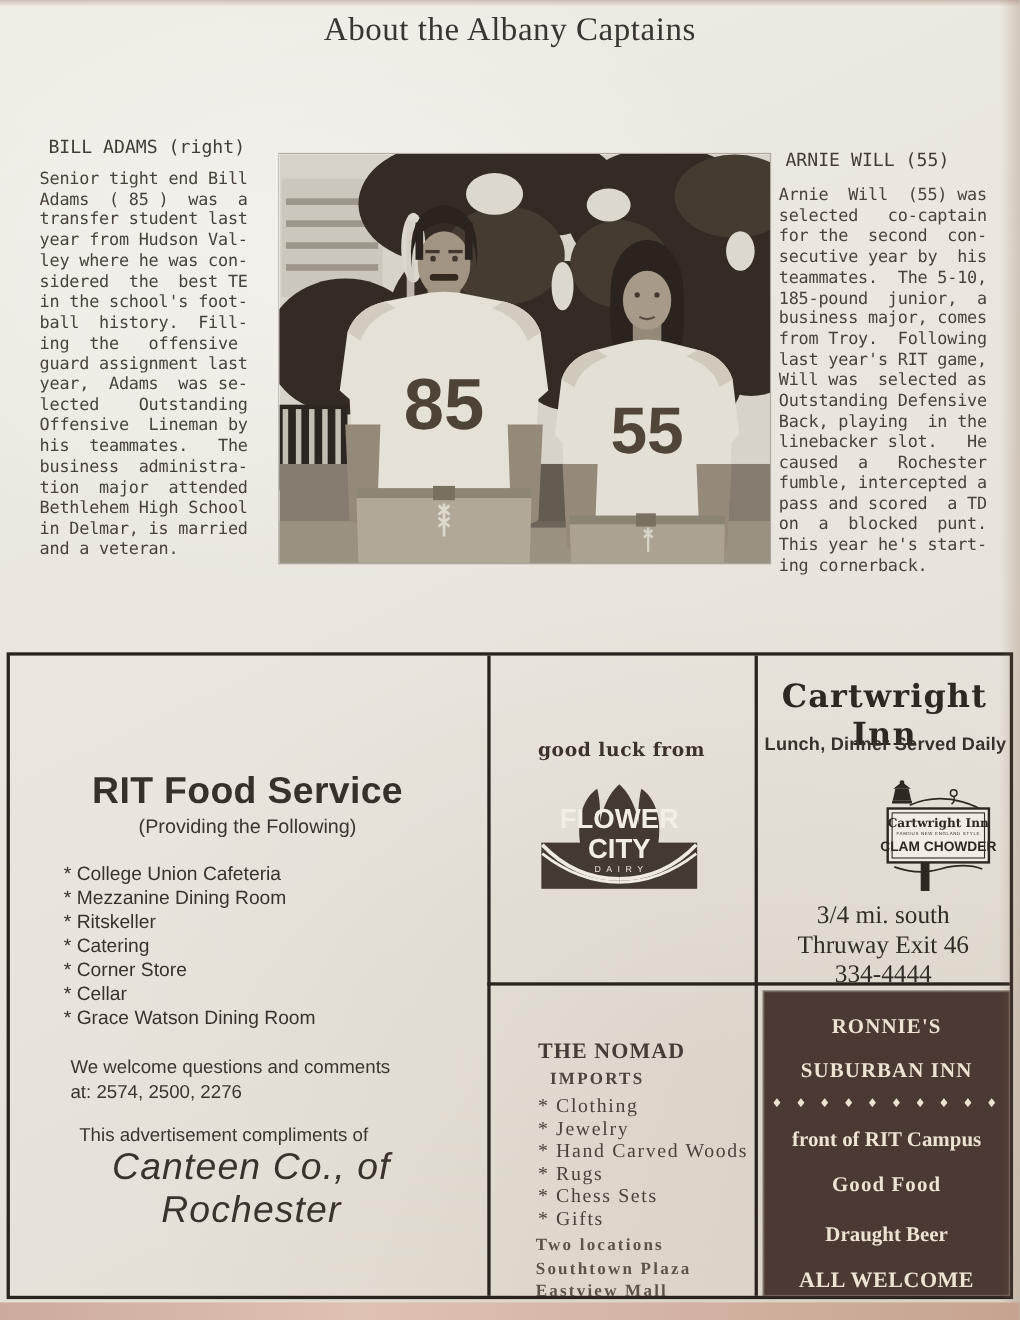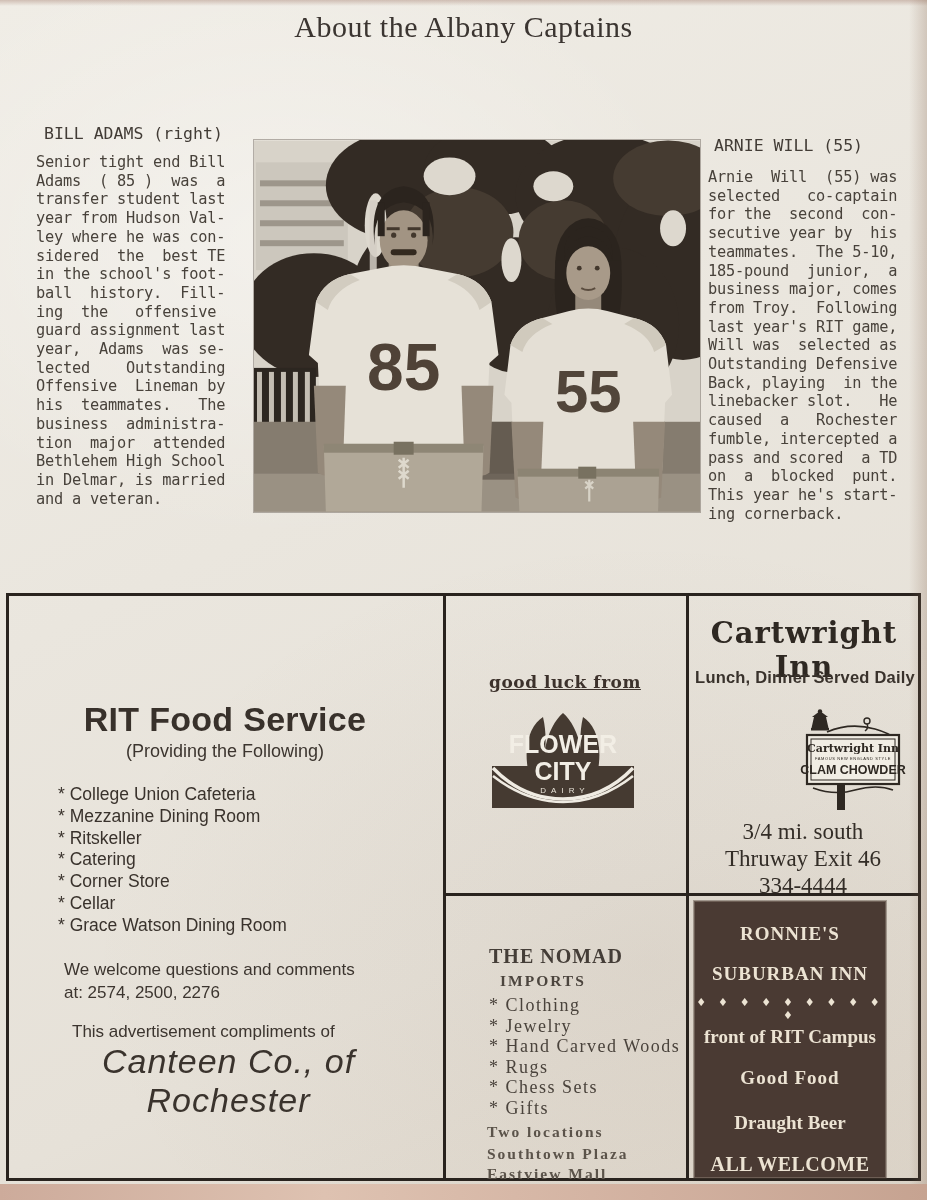--- a/index.html
+++ b/index.html
@@ -26,32 +26,32 @@
   .vline{position:absolute;top:0;bottom:0;width:3px;background:#29231e;}
   .hline{position:absolute;height:3px;background:#29231e;}
 
   .rit-title{font-size:34px;font-weight:700;color:#38312b;letter-spacing:.3px;}
   .rit-sub{font-size:18px;color:#3c352f;}
   .rit-item{font-size:17.5px;color:#39322c;line-height:21.8px;}
   .rit-note{font-size:17px;color:#3c352f;line-height:23px;}
   .rit-comp{font-size:17px;color:#3c352f;}
   .canteen{font-size:34px;font-style:italic;color:#3a332d;letter-spacing:1px;}
 
-  .goodluck{font-family:"DejaVu Serif",serif;font-weight:700;font-size:17px;color:#3c312b;letter-spacing:.5px;text-decoration:underline;}
+  .goodluck{font-family:"DejaVu Serif",serif;font-weight:700;font-size:17px;color:#3c312b;letter-spacing:.5px;}
 
   .cart-title{font-family:"DejaVu Serif",serif;font-weight:700;font-size:29px;color:#2e2822;letter-spacing:1px;}
   .cart-tag{font-size:16.5px;font-weight:700;color:#39322c;letter-spacing:.2px;}
   .cart-addr{font-family:"Liberation Serif",serif;font-size:23px;color:#332d27;line-height:27px;}
 
   .nomad-name{font-family:"Liberation Serif",serif;font-weight:700;font-size:20px;color:#443d37;letter-spacing:1px;}
   .nomad-cat{font-family:"Liberation Serif",serif;font-weight:700;font-size:15.5px;color:#4c453e;letter-spacing:2px;}
   .nomad-item{font-family:"Liberation Serif",serif;font-size:18px;color:#4a433c;letter-spacing:1.5px;line-height:20.6px;}
   .nomad-loc{font-family:"Liberation Serif",serif;font-weight:700;font-size:15.5px;color:#5b534a;letter-spacing:2px;line-height:21.5px;}
 
-  #ronnies-box{left:694px;top:901px;width:192px;height:277px;background:#4a3a33;
+  #ronnies-box{left:694px;top:901px;width:224px;height:277px;background:#4a3a33;
      box-shadow:inset 0 0 0 1px rgba(235,225,210,.22), 0 0 0 1px rgba(70,55,45,.4);}
   .ron{position:absolute;width:100%;text-align:center;font-family:"Liberation Serif",serif;font-weight:700;color:#ece3d3;}
 </style>
 </head>
 <body>
 
 <div id="page">
 
   <div id="page-title" class="abs sans">About the Albany Captains</div>
 

